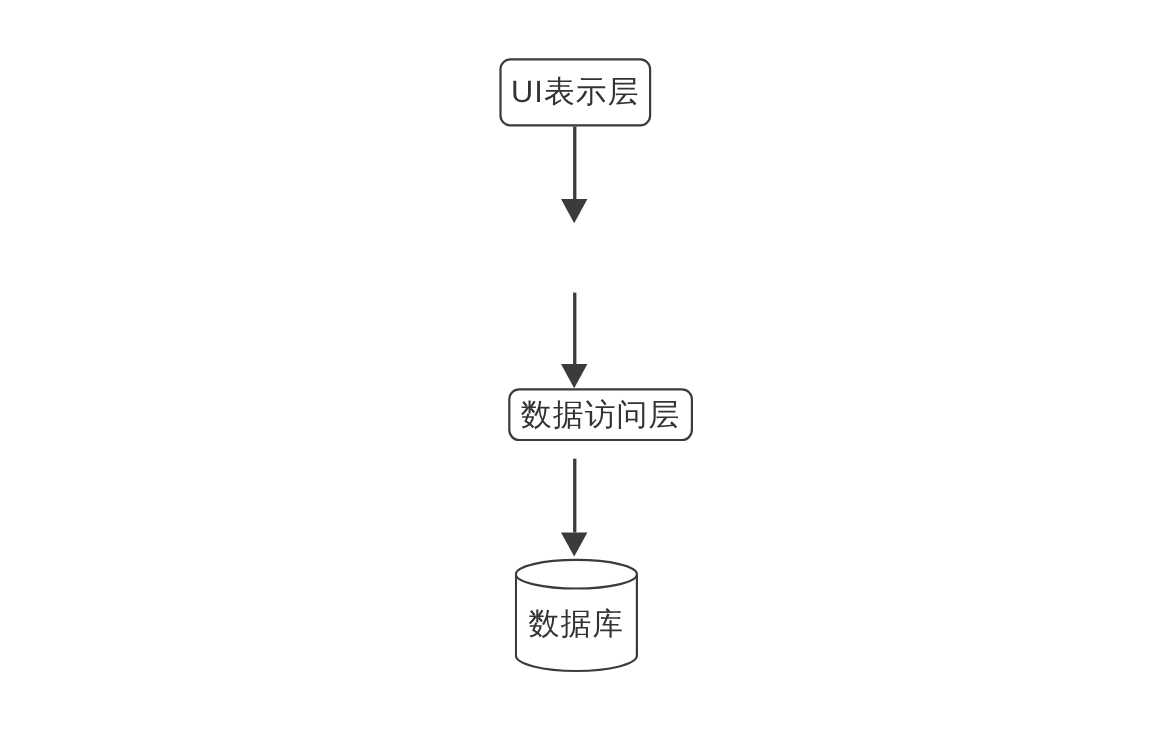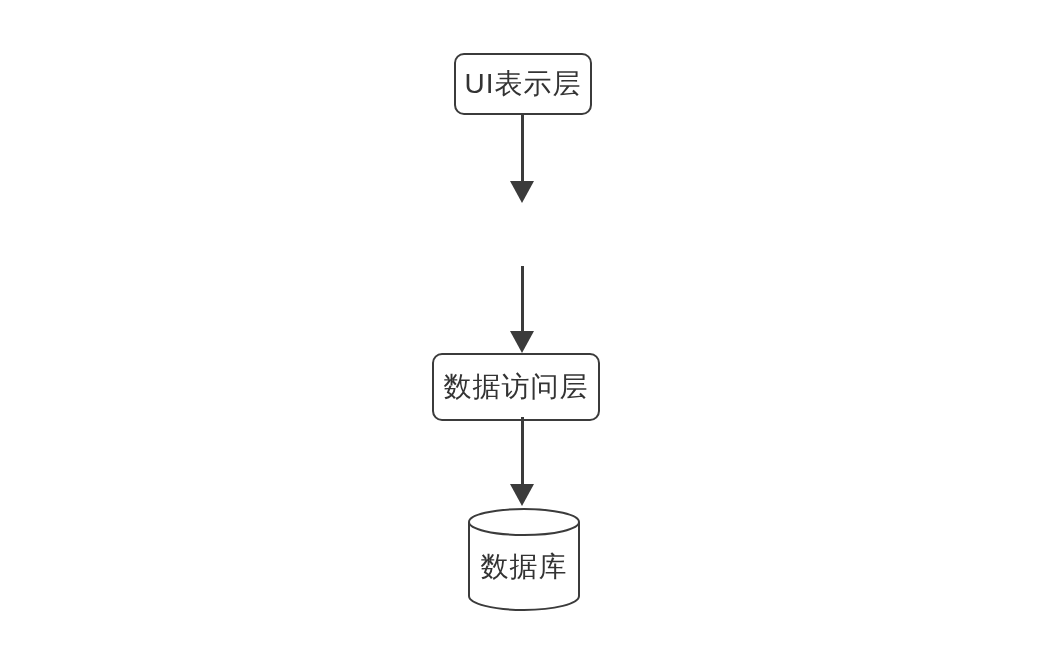--- a/index.html
+++ b/index.html
@@ -30,21 +30,21 @@
     background: var(--fill);
     border: 2px solid var(--stroke);
     border-radius: 10px;
     color: var(--text);
     font-size: 28px;
     letter-spacing: 1px;
     white-space: nowrap;
   }
   .node-ui       { left: 454px; top: 53px;  width: 138px; height: 62px; }
   .node-business { left: 438px; top: 203px; width: 168px; height: 63px; }
-  .node-data     { left: 432px; top: 353px; width: 168px; height: 68px; }
+  .node-data     { left: 462px; top: 353px; width: 168px; height: 48px; }
 
   .arrow {
     position: absolute;
     width: 24px;
     display: flex;
     flex-direction: column;
     align-items: center;
   }
   .arrow-1 { left: 510px; top: 115px; height: 88px; }
   .arrow-2 { left: 510px; top: 266px; height: 87px; }

